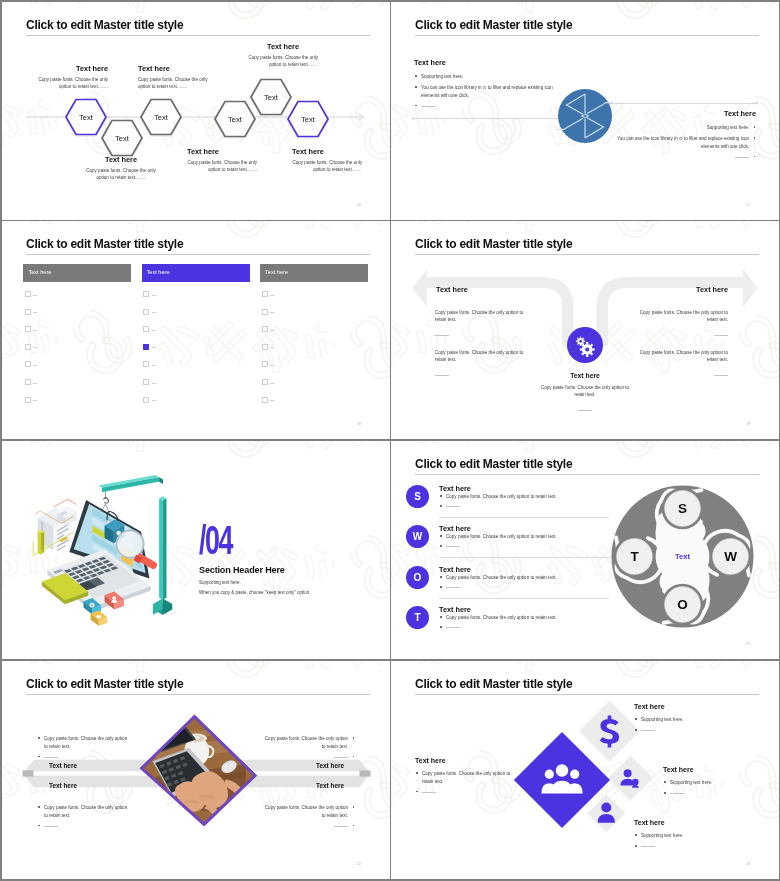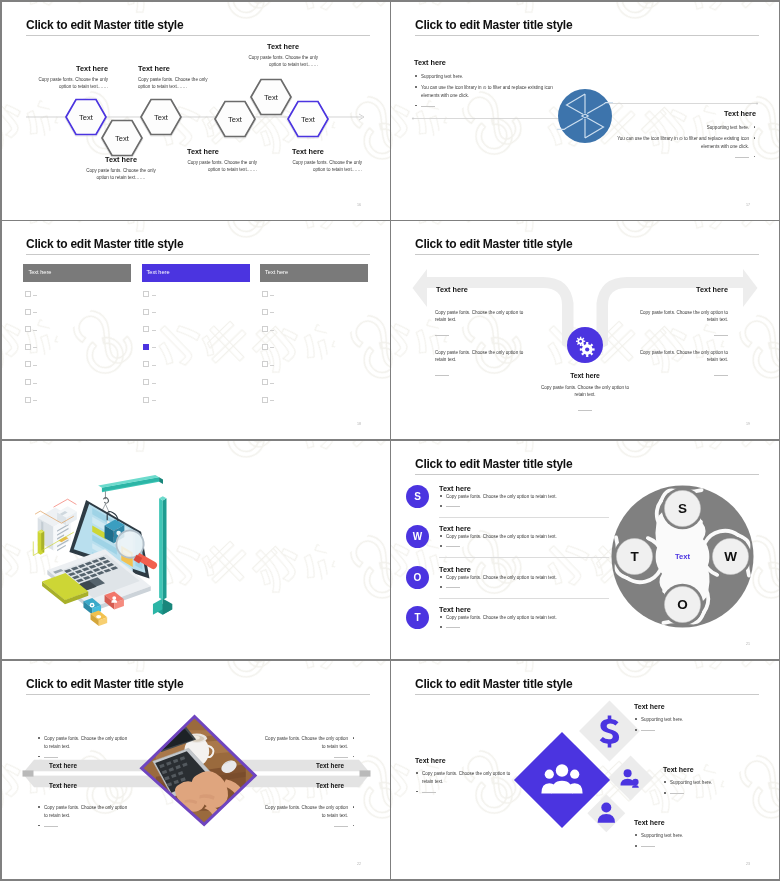--- a/index.html
+++ b/index.html
@@ -613,20 +613,26 @@
           <path d="M105.7 164.6 q0 -3.4 3.3 -3.4 q3.3 0 3.3 3.4 z" fill="#fff"></path>
         </g>
         <g>
           <path d="M82 177 l9.5 -3.4 l9.5 7.6 l-9.5 3.5 z" fill="#f2c14e"></path>
           <path d="M82 177 l0 6.6 l9.5 7.6 l0 -6.6 z" fill="#d4a63a"></path>
           <path d="M91.5 184.6 l9.5 -3.5 l0 6.6 l-9.5 3.5 z" fill="#f7cf70"></path>
           <ellipse cx="91.3" cy="180.6" rx="2.8" ry="2.0" fill="#fff"></ellipse>
         </g>
       </g>
     </svg>
+    <div class="s5t">
+      <div class="s5num">/04</div>
+      <div class="s5head">Section Header Here</div>
+      <div class="s5sub">Supporting text here.</div>
+      <div class="s5sub">When you copy &amp; paste, choose "keep text only" option.</div>
+    </div>
   </div>
 
   <div class="slide" id="s1" style="left:2px;top:2px;">
     <svg class="wmbg" width="388" height="218">
         <rect width="388" height="218" fill="url(#wm)"></rect>
       </svg>
     <div class="title" style="left:24px;top:16px;">Click to edit Master title style</div>
     <div class="tline" style="left:24px;top:33px;width:344px;"></div>
 
     <svg class="art" viewBox="0 0 388 218" width="388" height="218">

